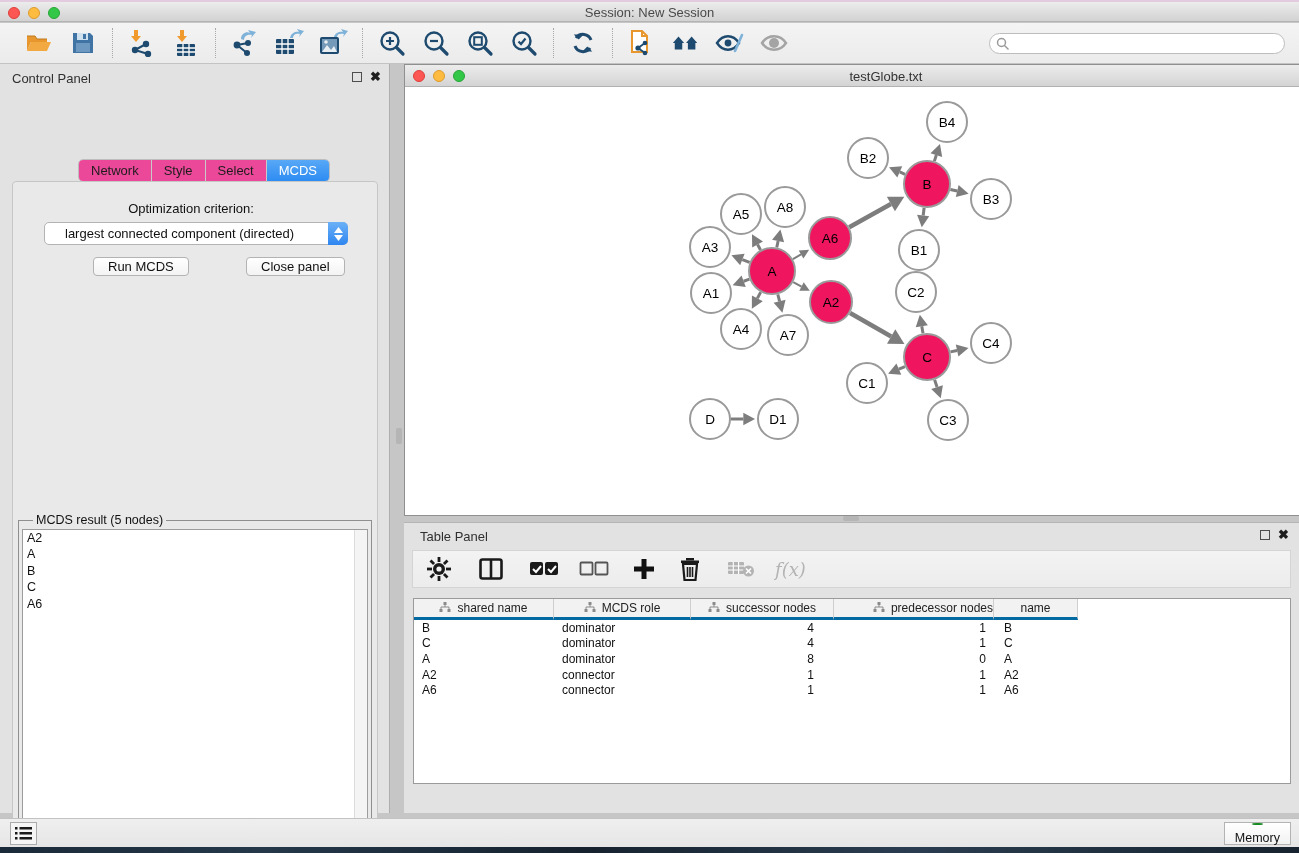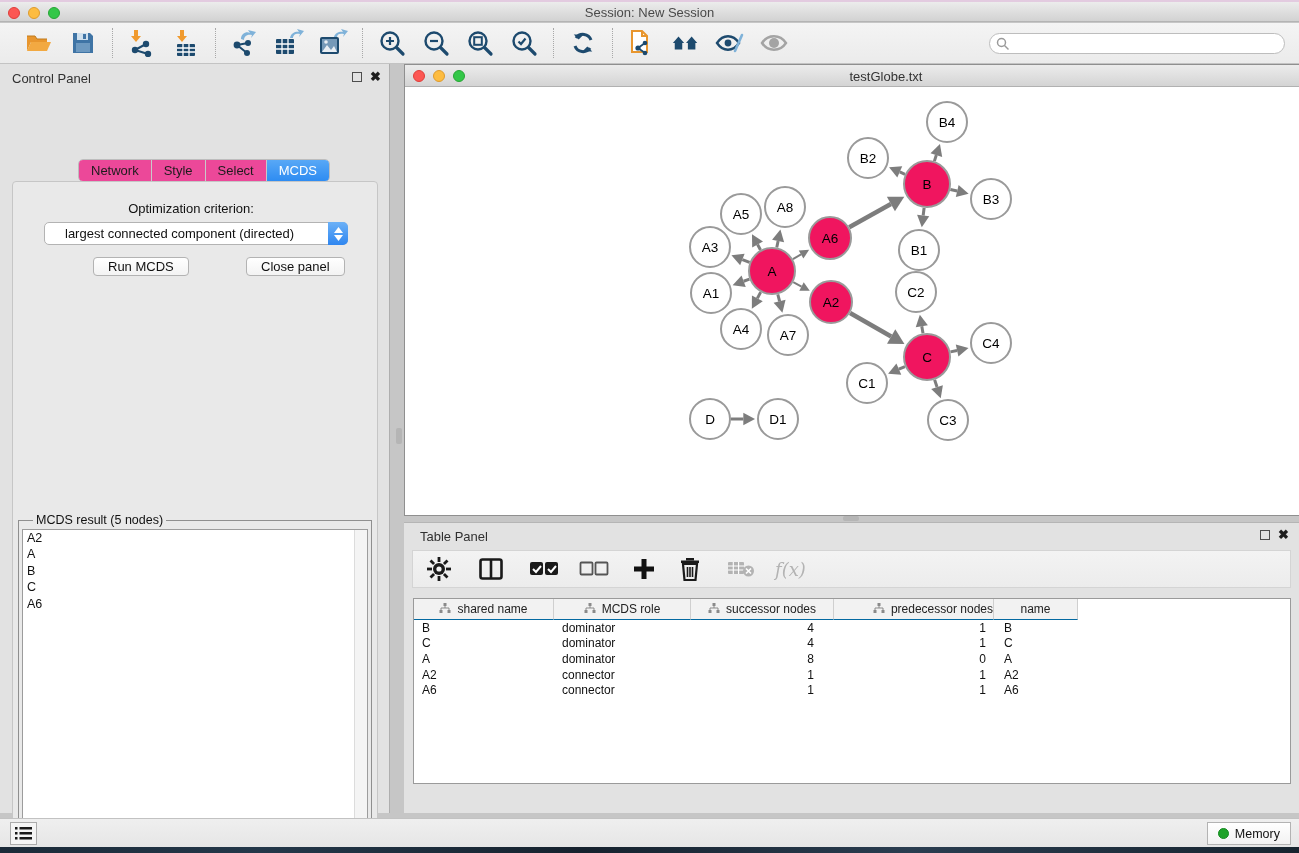--- a/index.html
+++ b/index.html
@@ -85,41 +85,41 @@
     background:#e2e2e2; border-top:1px solid #b5b5b5; }
   #tp-toolbar { position:absolute; left:8px; top:27px; right:8px; height:38px;
     background:linear-gradient(#f3f3f3,#ececec); border:1px solid #d4d4d4;
     display:flex; align-items:center; gap:20px; padding:0 14px; }
   .tp-icon { display:flex; align-items:center; justify-content:center; height:28px; }
   #fx-label { font-family:"DejaVu Serif", serif; font-style:italic; font-size:18px; color:#b3b3b3; }
 
   #node-table { position:absolute; left:9px; top:75px; width:878px; height:186px;
     background:#fff; border:1px solid #9a9a9a; overflow:hidden; }
   #nt-header { display:flex; height:21px; background:#fff; }
-  .nt-hcell { background:#f2f2f2; border-right:1px solid #cfcfcf; border-bottom:1px solid #0369a1;
+  .nt-hcell { background:#f2f2f2; border-right:1px solid #cfcfcf; border-bottom:3px solid #0369a1;
     font-size:12px; color:#222; display:flex; align-items:center; justify-content:center; gap:6px; }
   .nt-row { display:flex; height:15.6px; align-items:center; }
   .nt-cell { font-size:12px; color:#111; white-space:nowrap; }
   .c0 { width:140px; padding-left:8px; }
   .c1 { width:137px; padding-left:8px; }
   .c2 { width:143px; text-align:right; padding-right:20px; }
   .c3 { width:160px; text-align:right; padding-right:8px;justify-content:flex-end; }
   .c4 { width:84px; padding-left:10px; }
   .nt-hcell.c0,.nt-hcell.c1,.nt-hcell.c2,.nt-hcell.c3,.nt-hcell.c4 { padding:0; }
 
   #tp-tabs { position:absolute; left:0; right:0; bottom:8px; display:flex; justify-content:center; }
 
   
   #statusbar { position:absolute; left:0; top:818px; width:1299px; height:29px;
     background:linear-gradient(#efefef,#e6e6e6); border-top:1px solid #c2c2c2; }
   #list-btn { position:absolute; left:10px; top:3px; width:27px; height:23px;
     background:#f5f5f5; border:1px solid #ababab; display:flex; align-items:center; justify-content:center; }
   #memory-btn { position:absolute; right:8px; top:3px; height:23px;
     background:linear-gradient(#ffffff,#f2f2f2); border:1px solid #b3b3b3;
-    display:flex; align-items:center; gap:6px; padding:0 10px; font-size:12.5px; color:#111; }
+    display:flex; align-items:center; gap:6px; padding:0 10px; font-size:12.5px; color:#111;flex-direction:column; }
   .green-dot { width:11px; height:11px; border-radius:50%; background:#1ea32a; border:1px solid #158a20; }
   #desktop-strip { position:absolute; left:0; top:847px; width:1299px; height:6px;
     background:linear-gradient(90deg,#1b2a38,#24384a 20%,#16222e 45%,#2a3d50 70%,#17242f); }
 </style>
 </head>
 <body>
 
 <div id="titlebar">
   <div class="tl-group">
     <div class="tl red"></div>

